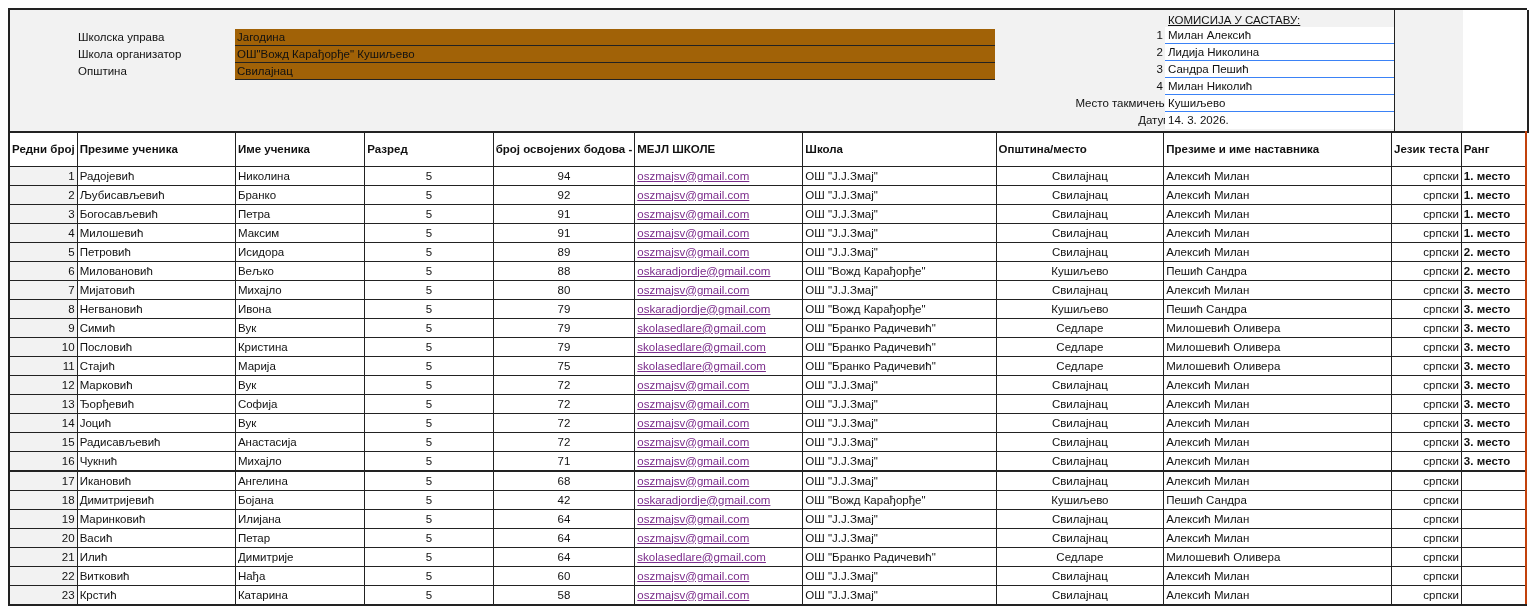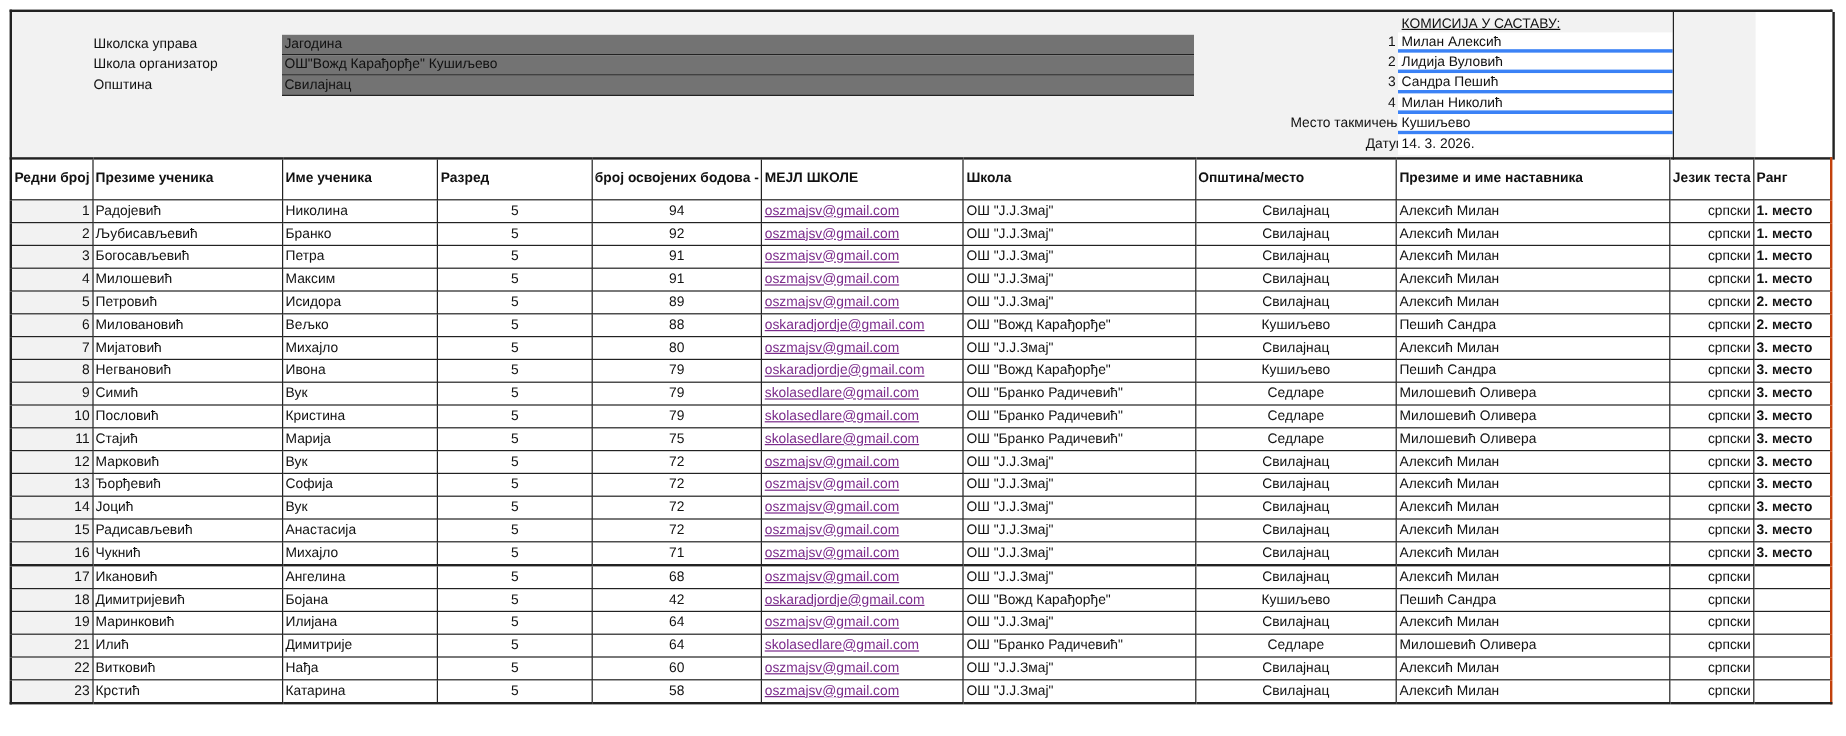--- a/index.html
+++ b/index.html
@@ -6,26 +6,26 @@
   body { width:1538px; height:613px; position:relative; overflow:hidden;
          font-family:"Liberation Sans", "DejaVu Sans", sans-serif; font-size:11.5px; color:#111; }
   .sheet { position:absolute; left:8px; top:8px; width:1519px; height:598px; }
   .top { position:absolute; left:0; top:0; width:1519px; height:123px;
          background:#f2f2f2; border:2px solid #222; border-bottom:none; box-sizing:border-box; }
   .top-right-box { position:absolute; left:1384px; top:0; width:69px; height:123px; background:#f2f2f2;
          border-left:1px solid #222; box-sizing:border-box; }
   .top-right-white { position:absolute; left:1453px; top:0; width:66px; height:123px; background:#fff;
          border-right:2px solid #222; box-sizing:border-box;}
   .lbl { position:absolute; left:68px; height:17px; line-height:17px; }
-  .val { position:absolute; left:225px; width:760px; height:17px; line-height:16px; background:#737373;
+  .val { position:absolute; left:225px; width:760px; height:17px; line-height:16px; background:#a16207;
          border-bottom:1.5px solid #222; box-sizing:border-box; padding-left:2px; }
   .com-title { position:absolute; left:1158px; top:3px; line-height:14px;text-decoration:underline; }
   .com-num { position:absolute; width:30px; text-align:right; left:1123px; height:17px; line-height:17px; }
   .com-val { position:absolute; left:1155px; width:229px; height:17px; line-height:17px; background:#fff;
-         border-bottom:3px solid #3b82f6; box-sizing:border-box; padding-left:3px; }
+         border-bottom:1px solid #3b82f6; box-sizing:border-box; padding-left:3px; }
   .com-lbl { position:absolute; right:354px; height:17px; line-height:17px; text-align:left; }
   table.grid { position:absolute; left:0; top:123px; border-collapse:collapse; table-layout:fixed; }
   table.grid th, table.grid td { border:1px solid #222; padding:0 2px; height:18px; line-height:17px;
          white-space:nowrap; overflow:hidden; }
   table.grid th { font-weight:bold; text-align:left; height:33px; line-height:15px; vertical-align:middle;
          border-top:2px solid #222; }
   table.grid td.num { text-align:right; background:#f2f2f2; border-left:2px solid #222; }
   table.grid th.first { border-left:2px solid #222; }
   table.grid th.last, table.grid td.last { border-right:2px solid #c2410c; }
   td.center { text-align:center; }
@@ -46,21 +46,21 @@
     <div class="lbl" style="top:36px">Школа организатор</div>
     <div class="val" style="top:36px">ОШ"Вожд Карађорђе" Кушиљево</div>
     <div class="lbl" style="top:53px">Општина</div>
     <div class="val" style="top:53px">Свилајнац</div>
 
     <div class="com-title">КОМИСИЈА У САСТАВУ:</div>
 
     <div class="com-num" style="top:17px">1</div>
     <div class="com-val" style="top:17px">Милан Алексић</div>
     <div class="com-num" style="top:34px">2</div>
-    <div class="com-val" style="top:34px">Лидија Вуловић</div>
+    <div class="com-val" style="top:34px">Лидија Николина</div>
     <div class="com-num" style="top:51px">3</div>
     <div class="com-val" style="top:51px">Сандра Пешић</div>
     <div class="com-num" style="top:68px">4</div>
     <div class="com-val" style="top:68px">Милан Николић</div>
 
     <div class="com-lbl" style="top:85px">Место такмичења</div>
     <div class="com-val" style="top:85px">Кушиљево</div>
     <div class="com-lbl" style="top:102px">Датум</div>
     <div class="com-val" style="top:102px; border-bottom:none">14. 3. 2026.</div>
 
@@ -339,20 +339,33 @@
           <td class="grade">5</td>
           <td class="points">64</td>
           <td class="email"><a>oszmajsv@gmail.com</a></td>
           <td>ОШ "J.J.Змај"</td>
           <td class="center">Свилајнац</td>
           <td>Алексић Милан</td>
           <td class="lang">српски</td>
           <td class="rank last"></td>
         </tr>
         <tr>
+          <td class="num">20</td>
+          <td>Васић</td>
+          <td>Петар</td>
+          <td class="grade">5</td>
+          <td class="points">64</td>
+          <td class="email"><a>oszmajsv@gmail.com</a></td>
+          <td>ОШ "J.J.Змај"</td>
+          <td class="center">Свилајнац</td>
+          <td>Алексић Милан</td>
+          <td class="lang">српски</td>
+          <td class="rank last"></td>
+        </tr>
+        <tr>
           <td class="num">21</td>
           <td>Илић</td>
           <td>Димитрије</td>
           <td class="grade">5</td>
           <td class="points">64</td>
           <td class="email"><a>skolasedlare@gmail.com</a></td>
           <td>ОШ "Бранко Радичевић"</td>
           <td class="center">Седларе</td>
           <td>Милошевић Оливера</td>
           <td class="lang">српски</td>

